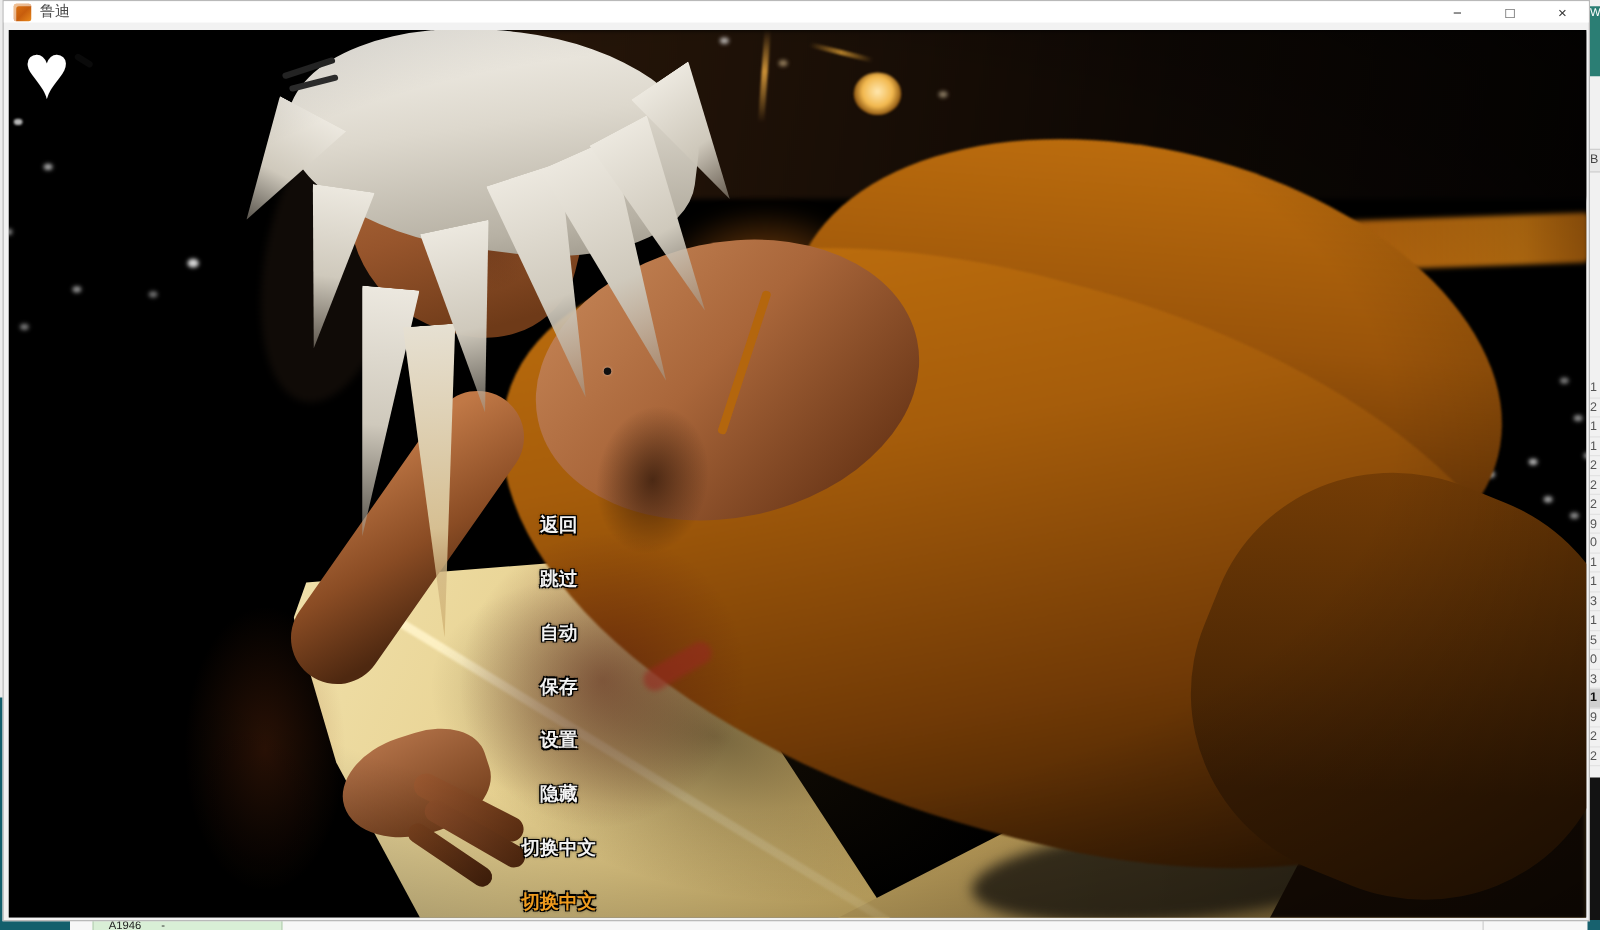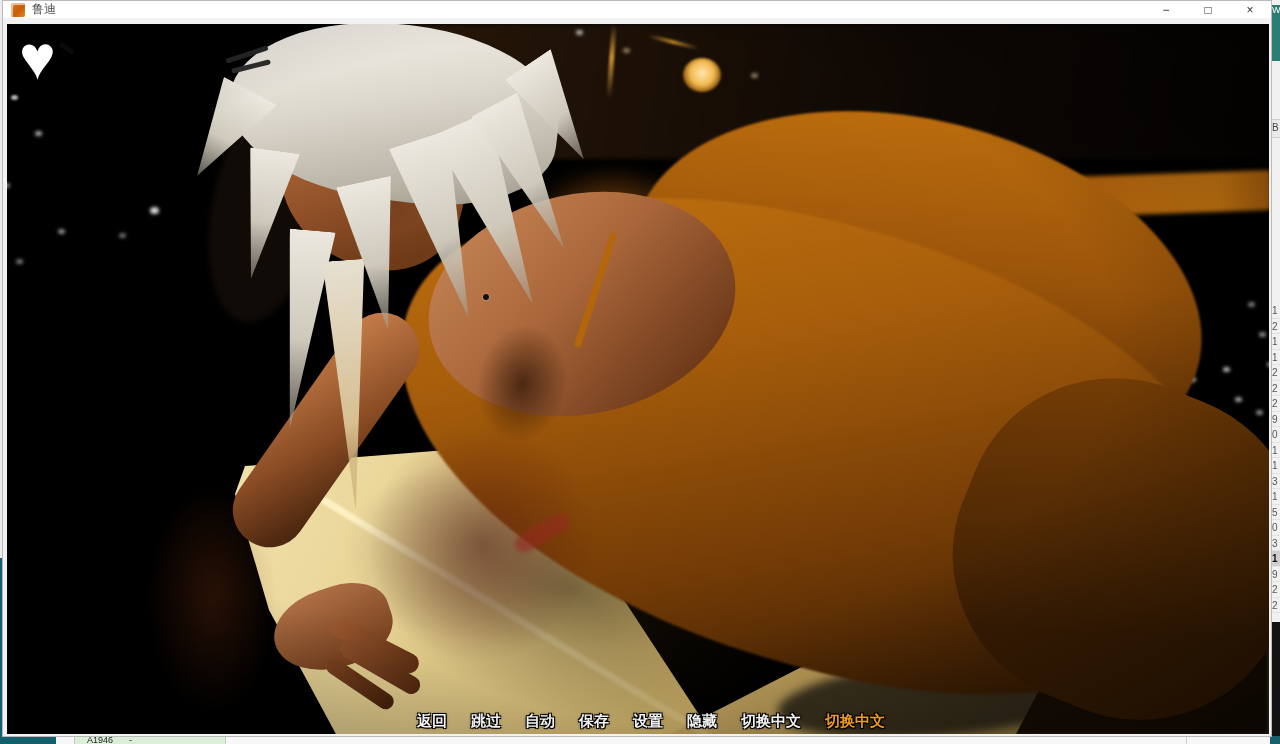--- a/index.html
+++ b/index.html
@@ -170,21 +170,21 @@
   .clip1{left:22px;top:28px;width:44px;height:5px;border-radius:3px;transform:rotate(-18deg);background:#262626;}
   .clip2{left:28px;top:40px;width:40px;height:5px;border-radius:3px;transform:rotate(-14deg);background:#2e2e2e;}
 
   .vignette{left:0;top:0;right:0;bottom:0;
             background:radial-gradient(ellipse at 45% 45%,rgba(0,0,0,0) 55%,rgba(0,0,0,.55) 100%);}
 
   .heart{left:12px;top:2px;width:70px;height:70px;color:#ffffff;font-size:62px;line-height:64px;}
   .heart-shine{position:absolute;left:40px;top:20px;width:16px;height:5px;border-radius:3px;
                transform:rotate(32deg);background:#0a0a0a;}
 
-  .quick-menu{left:410px;bottom:3px;display:flex;gap:24px;align-items:center;}
+  .quick-menu{left:410px;bottom:3px;display:flex;gap:24px;align-items:center;flex-direction:column;}
   .qm-item{font-size:15px;font-weight:bold;color:#f2f2f2;white-space:nowrap;cursor:default;
            text-shadow:-1px -1px 0 #000,1px -1px 0 #000,-1px 1px 0 #000,1px 1px 0 #000,0 0 3px #000;}
   .qm-item.active{color:var(--menu-active,#ee9b1e);}
 </style>
 </head>
 <body>
 
 <div class="abs left-border-strip"></div>
 <div class="abs teal-left"></div>
 

